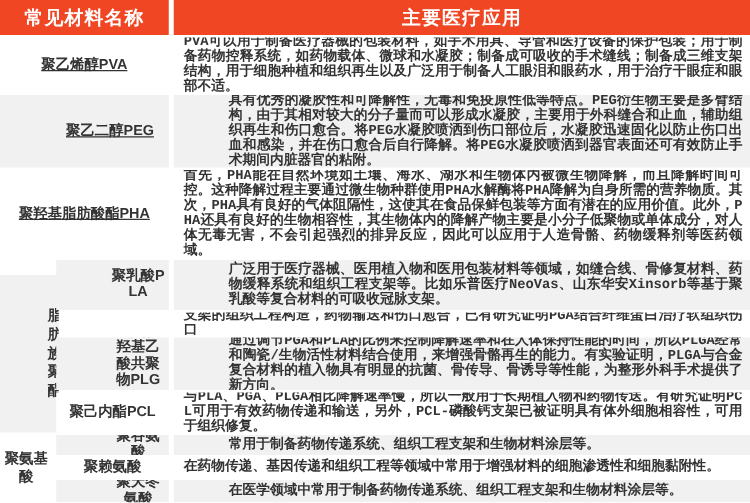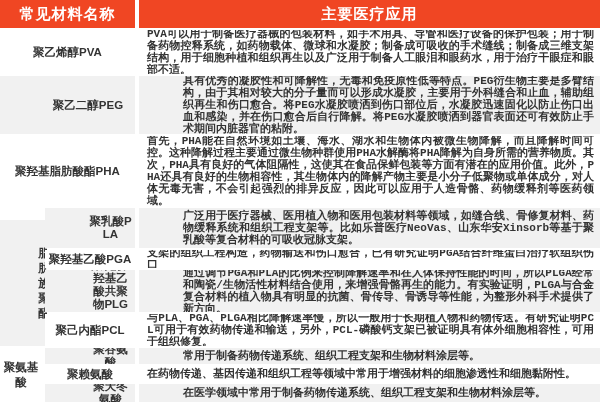--- a/index.html
+++ b/index.html
@@ -31,21 +31,21 @@
   .group {
     display:flex; align-items:center; justify-content:center;
     text-align:center; font-size:11.5px; font-weight:600;
     padding:0 3px; line-height:15px; word-break:break-all;
   }
   .app {
     display:flex; align-items:center;
     font-size:11px; line-height:12px; font-weight:600;
     padding:2px 6px 2px 8px; text-align:justify; word-break:break-all;font-family:Liberation Mono, monospace;
   }
-  .full { grid-column:1/4; }
+  .full { grid-column:1/4;text-decoration:underline; }
   .sub  { grid-column:3/4; }
   .apc  { grid-column:5/6; }
   .r1{grid-row:2} .r2{grid-row:3} .r3{grid-row:4} .r4{grid-row:5} .r5{grid-row:6}
   .r6{grid-row:7} .r7{grid-row:8} .r8{grid-row:9} .r9{grid-row:10} .r10{grid-row:11}
   .g1 { grid-row:5/9;  grid-column:1/2;margin-top:12px; }
   .g2 { grid-row:9/12; grid-column:1/2; }
   .bg-g { background:var(--row-alt-bg,#F1F1F1);padding-left:44px; }
   .bg-w { background:var(--row-bg,#FFFFFF); }
 </style>
 </head>
@@ -62,21 +62,20 @@
   <div class="cell app  apc  r2 bg-g">具有优秀的凝胶性和可降解性，无毒和免疫原性低等特点。PEG衍生物主要是多臂结构，由于其相对较大的分子量而可以形成水凝胶，主要用于外科缝合和止血，辅助组织再生和伤口愈合。将PEG水凝胶喷洒到伤口部位后，水凝胶迅速固化以防止伤口出血和感染，并在伤口愈合后自行降解。将PEG水凝胶喷洒到器官表面还可有效防止手术期间内脏器官的粘附。</div>
 
   <div class="cell name full r3 bg-w">聚羟基脂肪酸酯PHA</div>
   <div class="cell app  apc  r3 bg-w">首先，PHA能在自然环境如土壤、海水、湖水和生物体内被微生物降解，而且降解时间可控。这种降解过程主要通过微生物种群使用PHA水解酶将PHA降解为自身所需的营养物质。其次，PHA具有良好的气体阻隔性，这使其在食品保鲜包装等方面有潜在的应用价值。此外，PHA还具有良好的生物相容性，其生物体内的降解产物主要是小分子低聚物或单体成分，对人体无毒无害，不会引起强烈的排异反应，因此可以应用于人造骨骼、药物缓释剂等医药领域。</div>
 
   <div class="cell group g1 bg-g">脂肪族聚酯</div>
 
   <div class="cell name sub r4 bg-g">聚乳酸PLA</div>
   <div class="cell app  apc r4 bg-g">广泛用于医疗器械、医用植入物和医用包装材料等领域，如缝合线、骨修复材料、药物缓释系统和组织工程支架等。比如乐普医疗NeoVas、山东华安Xinsorb等基于聚乳酸等复合材料的可吸收冠脉支架。</div>
 
-  <div class="cell name sub r5 bg-w">聚羟基乙酸PGA</div>
   <div class="cell app  apc r5 bg-w">支架的组织工程构造，药物输送和伤口愈合，已有研究证明PGA结合纤维蛋白治疗软组织伤口</div>
 
   <div class="cell name sub r6 bg-g">聚乳酸-羟基乙酸共聚物PLGA</div>
   <div class="cell app  apc r6 bg-g">通过调节PGA和PLA的比例来控制降解速率和在人体保持性能的时间，所以PLGA经常和陶瓷/生物活性材料结合使用，来增强骨骼再生的能力。有实验证明，PLGA与合金复合材料的植入物具有明显的抗菌、骨传导、骨诱导等性能，为整形外科手术提供了新方向。</div>
 
   <div class="cell name sub r7 bg-w">聚己内酯PCL</div>
   <div class="cell app  apc r7 bg-w">与PLA、PGA、PLGA相比降解速率慢，所以一般用于长期植入物和药物传送。有研究证明PCL可用于有效药物传递和输送，另外，PCL-磷酸钙支架已被证明具有体外细胞相容性，可用于组织修复。</div>
 
   <div class="cell group g2 bg-w">聚氨基酸</div>
 

